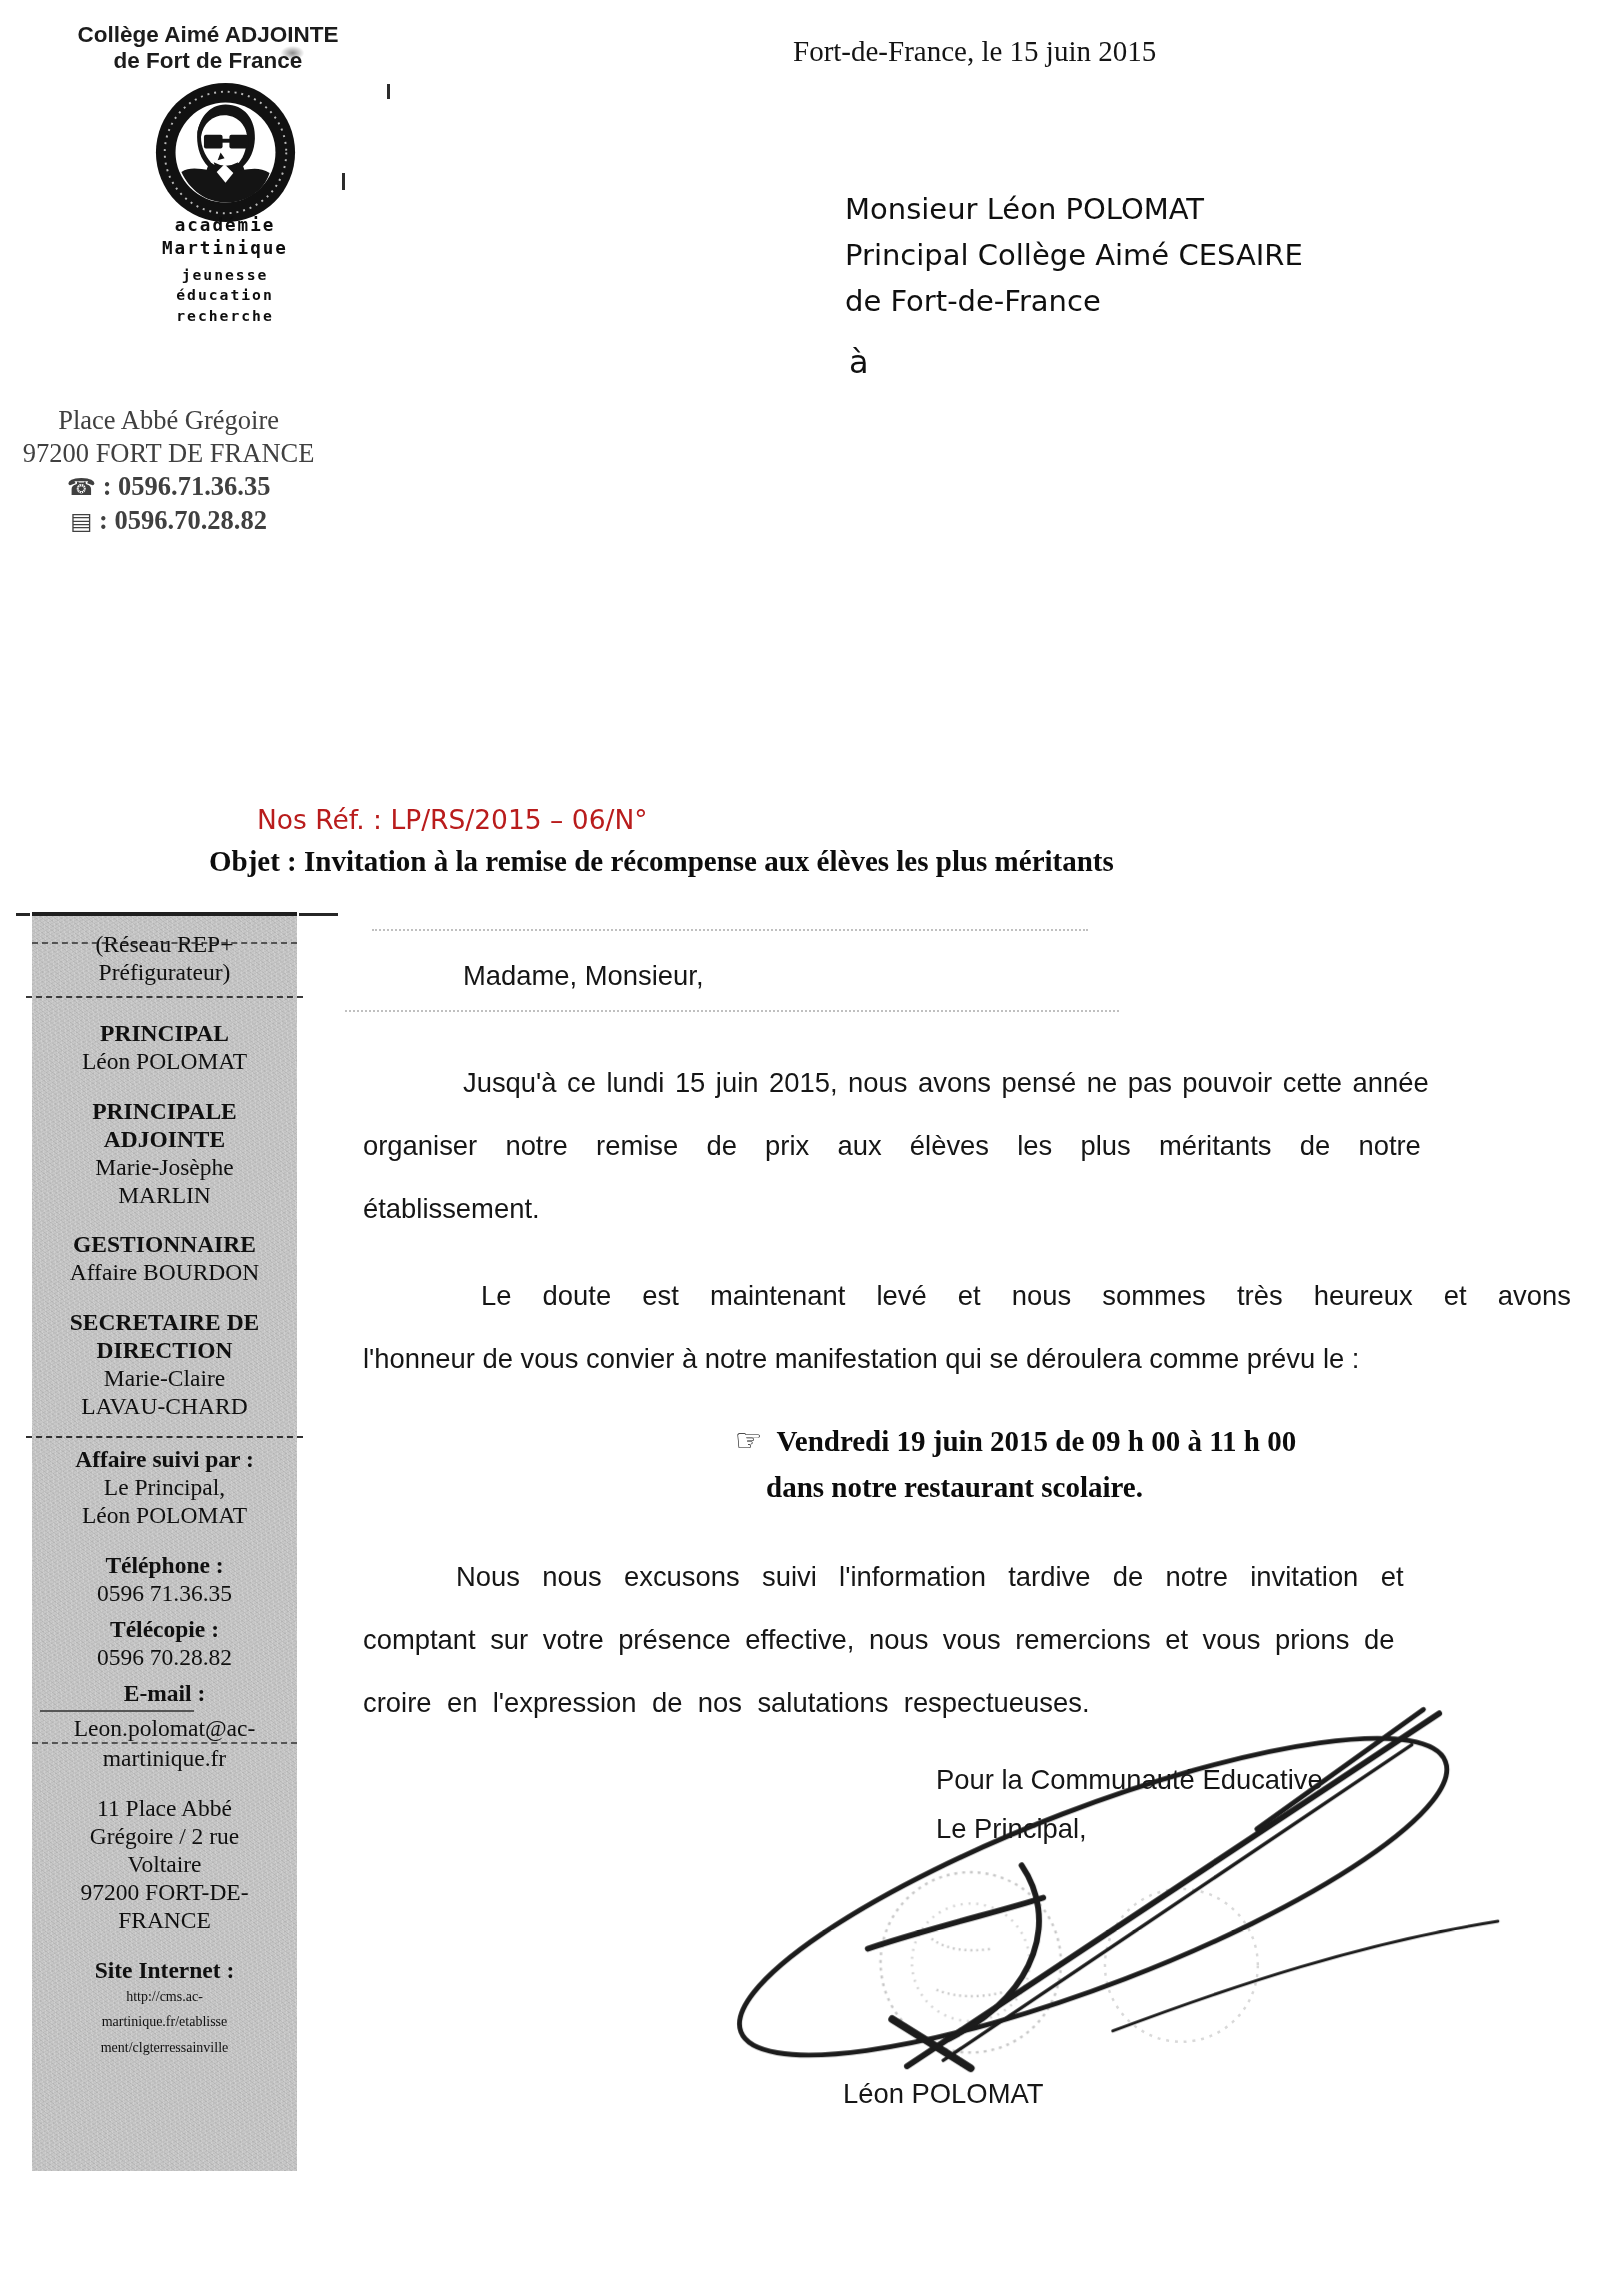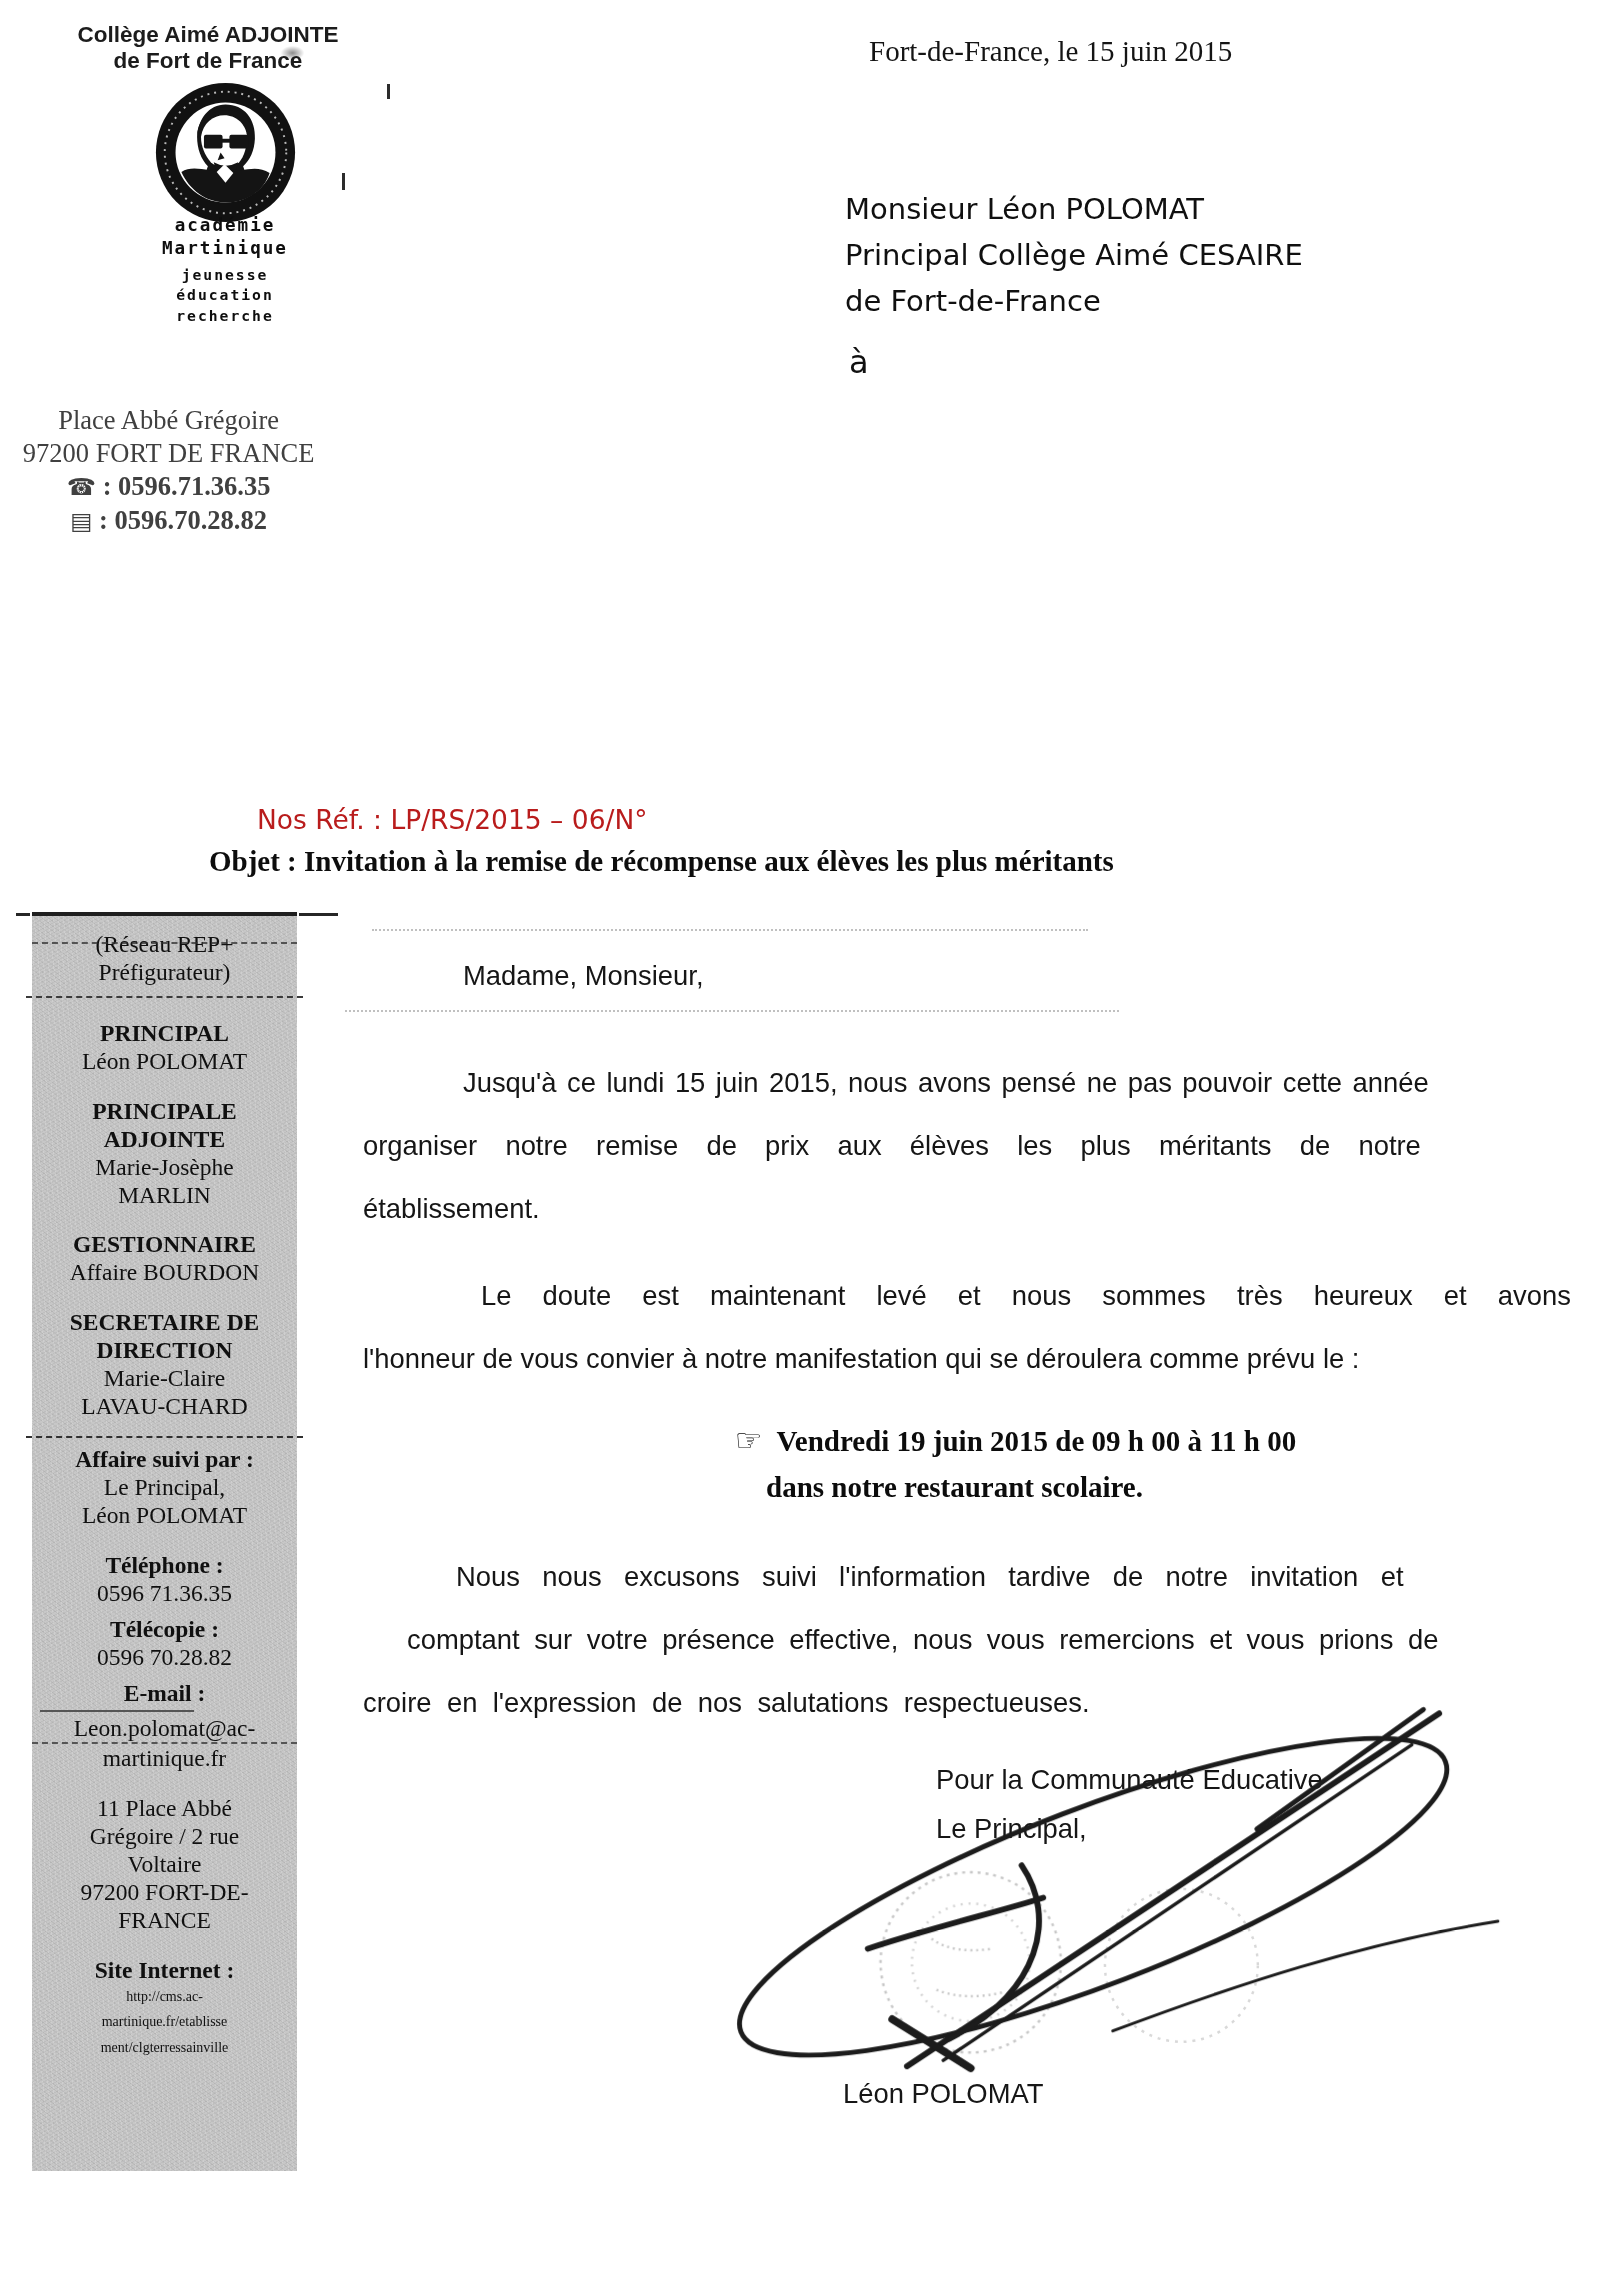--- a/index.html
+++ b/index.html
@@ -19,21 +19,21 @@
   .academie .a1{font-size:17.6px;line-height:22.5px;letter-spacing:2px;}
   .academie .a2{font-size:14.7px;line-height:20.6px;letter-spacing:2px;}
   .academie .gap{height:5.9px;}
 
   .sender-address{left:21.6px;top:404px;width:294px;text-align:center;
     font-size:26.5px;line-height:33px;color:#404040;}
   .sender-address .bold{font-weight:700;}
   .glyph-icon{font-family:"DejaVu Sans",sans-serif;font-size:23.5px;}
 
   
-  .date-line{left:869px;top:35px;font-size:29px;color:#141414;}
+  .date-line{left:793px;top:35px;font-size:29px;color:#141414;}
   .recipient{left:845px;top:186px;font-family:"DejaVu Sans",sans-serif;
     font-size:29px;line-height:46px;color:#101010;}
   .recipient-a{left:849px;top:343px;font-family:"DejaVu Sans",sans-serif;font-size:32px;color:#101010;}
 
   
   .ref-block{left:209px;top:804px;}
   .ref-line{font-family:"DejaVu Sans",sans-serif;font-size:26.5px;color:#b91c1c;margin-left:48px;}
   .objet-line{margin-top:9.8px;font-family:"Liberation Serif",serif;font-weight:700;font-size:29px;color:#0d0d0d;}
 
   
@@ -247,21 +247,21 @@
 
   <div class="event-block">
     <div>
       <span class="hand">☞</span><span>Vendredi 19 juin 2015 de 09 h 00 à 11 h 00</span>
     </div>
     <div class="event-line2">dans notre restaurant scolaire.</div>
   </div>
 
   <div class="para" style="margin-top:35px;">
     <div class="bline" style="padding-left:93px;word-spacing:14.7px;">Nous nous excusons suivi l'information tardive de notre invitation et</div>
-    <div class="bline" style="word-spacing:6.9px;margin-left:44px;">comptant sur votre présence effective, nous vous remercions et vous prions de</div>
+    <div class="bline" style="word-spacing:6.9px;">comptant sur votre présence effective, nous vous remercions et vous prions de</div>
     <div class="bline" style="word-spacing:7.8px;">croire en l'expression de nos salutations respectueuses.</div>
   </div>
 
   <div class="closing">
     <div>Pour la Communauté Educative</div>
     <div>Le Principal,</div>
   </div>
 
   <div class="sig-name">Léon POLOMAT</div>
 </div>

